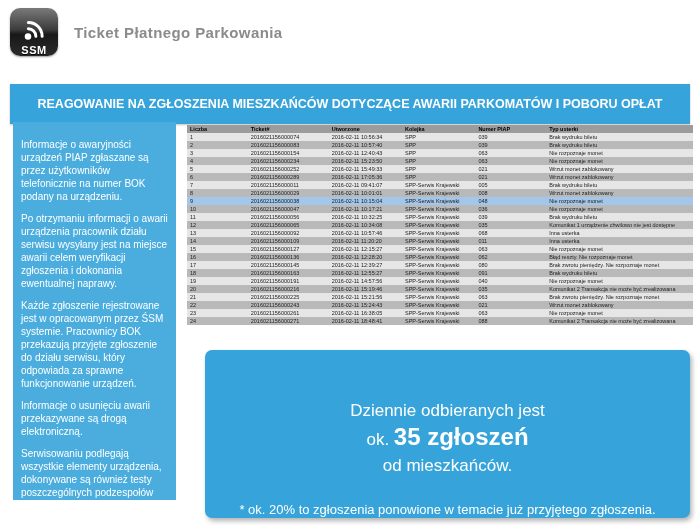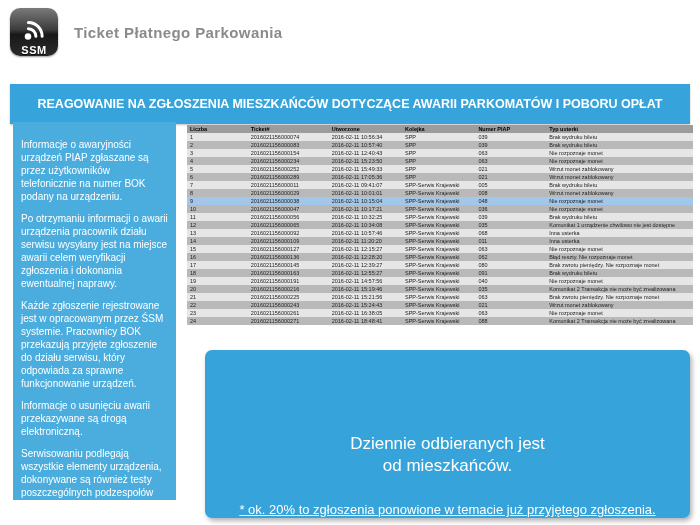--- a/index.html
+++ b/index.html
@@ -82,21 +82,21 @@
     color:#fff;text-align:center;
     display:flex;flex-direction:column;justify-content:flex-end;
     padding-top:26px;
   }
   .callout .l1{font-size:17px;line-height:22px;}
   .callout .l2{font-size:17px;line-height:30px;}
   .callout .l2 strong{font-size:24px;font-weight:bold;}
   .callout .l3{font-size:17px;line-height:22px;}
   .callout .notes{margin-top:24px;}
   .callout .n1{font-size:13px;font-weight:bold;line-height:17px;}
-  .callout .n2{font-size:13px;line-height:17px;text-decoration:underline;}
+  .callout .n2{font-size:13px;line-height:17px;}
 </style>
 </head>
 <body>
 
 <div class="logo">
   <span>
     <svg width="30" height="26" viewBox="0 0 24 20" aria-hidden="true">
       <g fill="none" stroke="#ffffff" stroke-width="2.4" stroke-linecap="round">
         <path d="M13.5 15 A 6 6 0 0 0 7.5 9"></path>
         <path d="M18.5 15 A 11 11 0 0 0 7.5 4"></path>
@@ -332,17 +332,18 @@
           <td>SPP-Serwis Krajewski</td>
           <td>088</td>
           <td>Komunikat 2 Transakcja nie może być zrealizowana</td>
         </tr>
       </tbody>
   </table>
 </div>
 
 <div class="callout">
   <div class="l1">Dziennie odbieranych jest</div>
+  <div class="l2"><span>ok. </span><strong>35 zgłoszeń</strong></div>
   <div class="l3">od mieszkańców.</div>
   <div class="notes">
     <div class="n2">* ok. 20% to zgłoszenia ponowione w temacie już przyjętego zgłoszenia.</div>
   </div>
 </div>
 
 </body></html>

